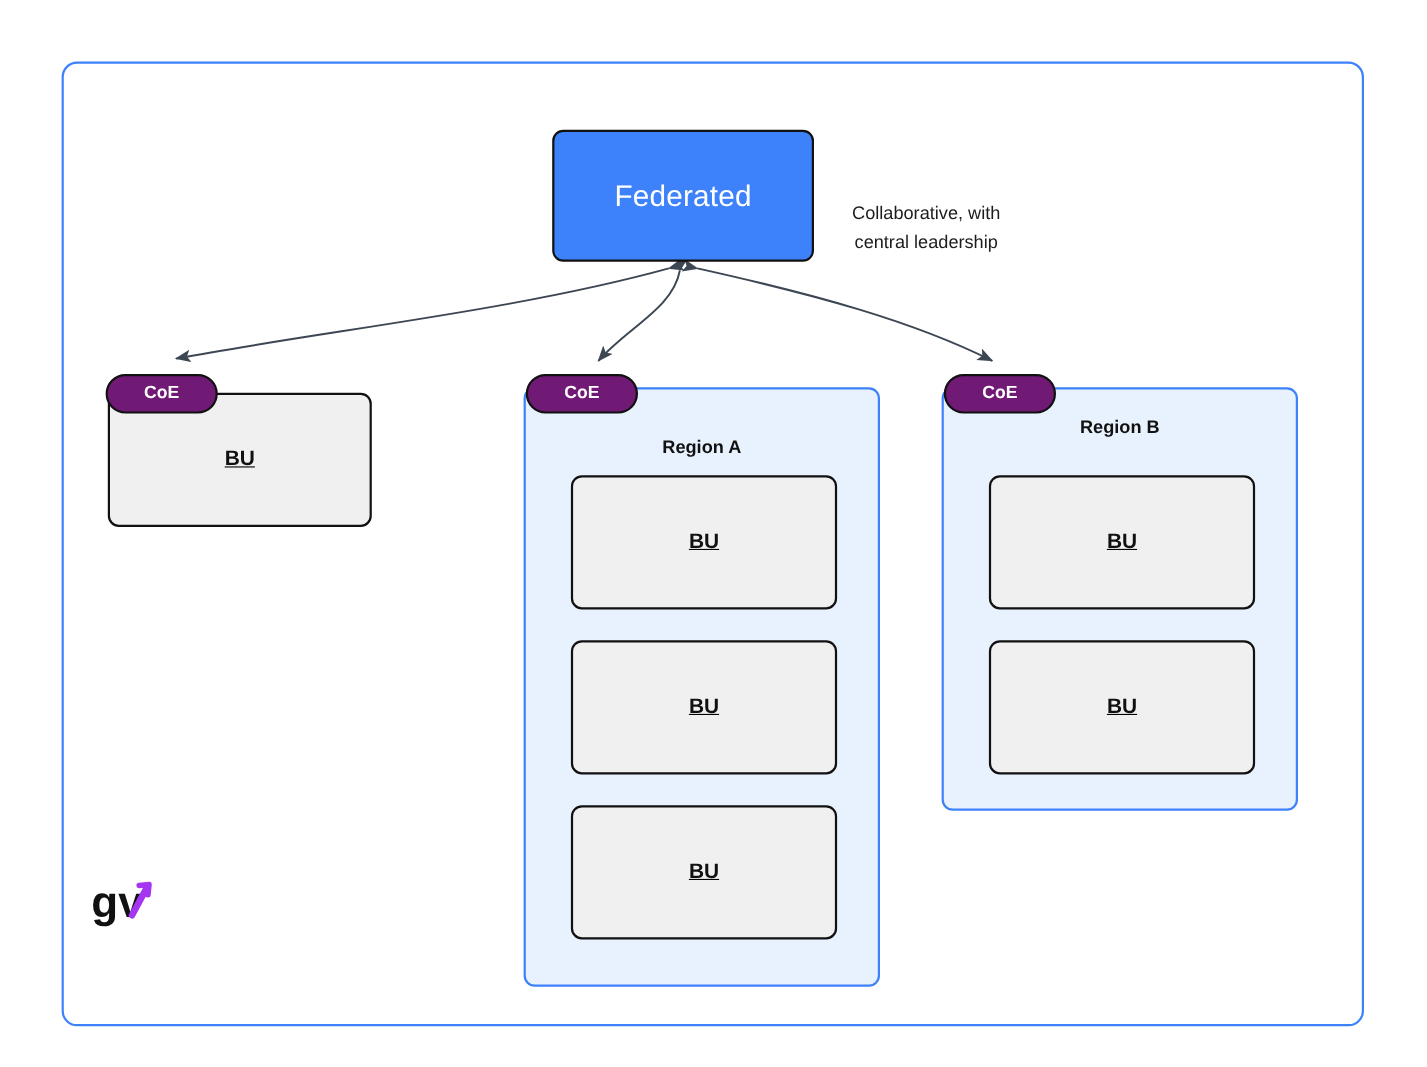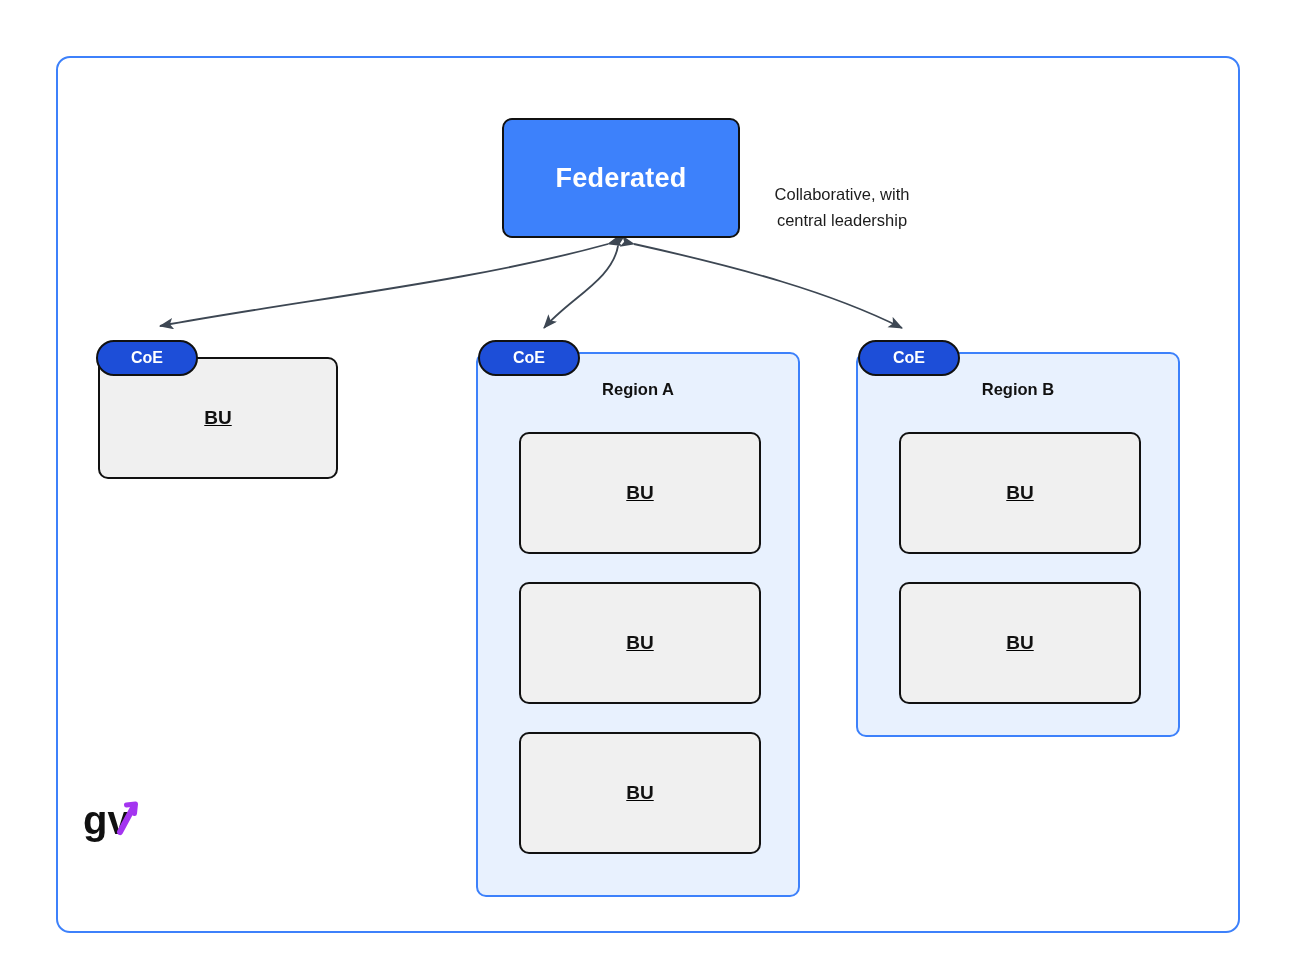--- a/index.html
+++ b/index.html
@@ -55,42 +55,42 @@
     border: 2.5px solid #111111;
     border-radius: 10px;
     box-sizing: border-box;
     display: flex;
     align-items: center;
     justify-content: center;
   }
   .federated-label {
     color: #ffffff;
     font-size: 27px;
-    font-weight: bold;
+    font-weight: normal;
     letter-spacing: 0.2px;
   }
 
   .federated-note {
     position: absolute;
     left: 752px;
     top: 181px;
     width: 180px;
     text-align: center;
     font-size: 16.5px;
     line-height: 26px;
     color: #1c1c1c;
     white-space: pre-line;
   }
 
   
   .coe-badge {
     position: absolute;
     width: 102px;
     height: 36px;
-    background: #1d4ed8;
+    background: #701a75;
     border: 2.5px solid #111111;
     border-radius: 18px;
     box-sizing: border-box;
     display: flex;
     align-items: center;
     justify-content: center;
     z-index: 6;
   }
   .coe-label {
     color: #ffffff;
@@ -185,21 +185,21 @@
   <div class="standalone-bu">
     <div class="bu-box" style="left:0px; top:0px; width:240px; height:122px;">
       <span class="bu-label">BU</span>
     </div>
   </div>
   <div class="coe-badge" style="left:96px; top:340px;">
     <span class="coe-label">CoE</span>
   </div>
 
   <div class="region-box" style="left:476px; top:352px; width:324px; height:545px;">
-    <div class="region-title" style="top:26px;">Region A</div>
+    <div class="region-title" style="top:44px;">Region A</div>
 
     <div class="bu-box" style="left:41px; top:78px; width:242px; height:122px;">
       <span class="bu-label">BU</span>
     </div>
 
     <div class="bu-box" style="left:41px; top:228px; width:242px; height:122px;">
       <span class="bu-label">BU</span>
     </div>
 
     <div class="bu-box" style="left:41px; top:378px; width:242px; height:122px;">

